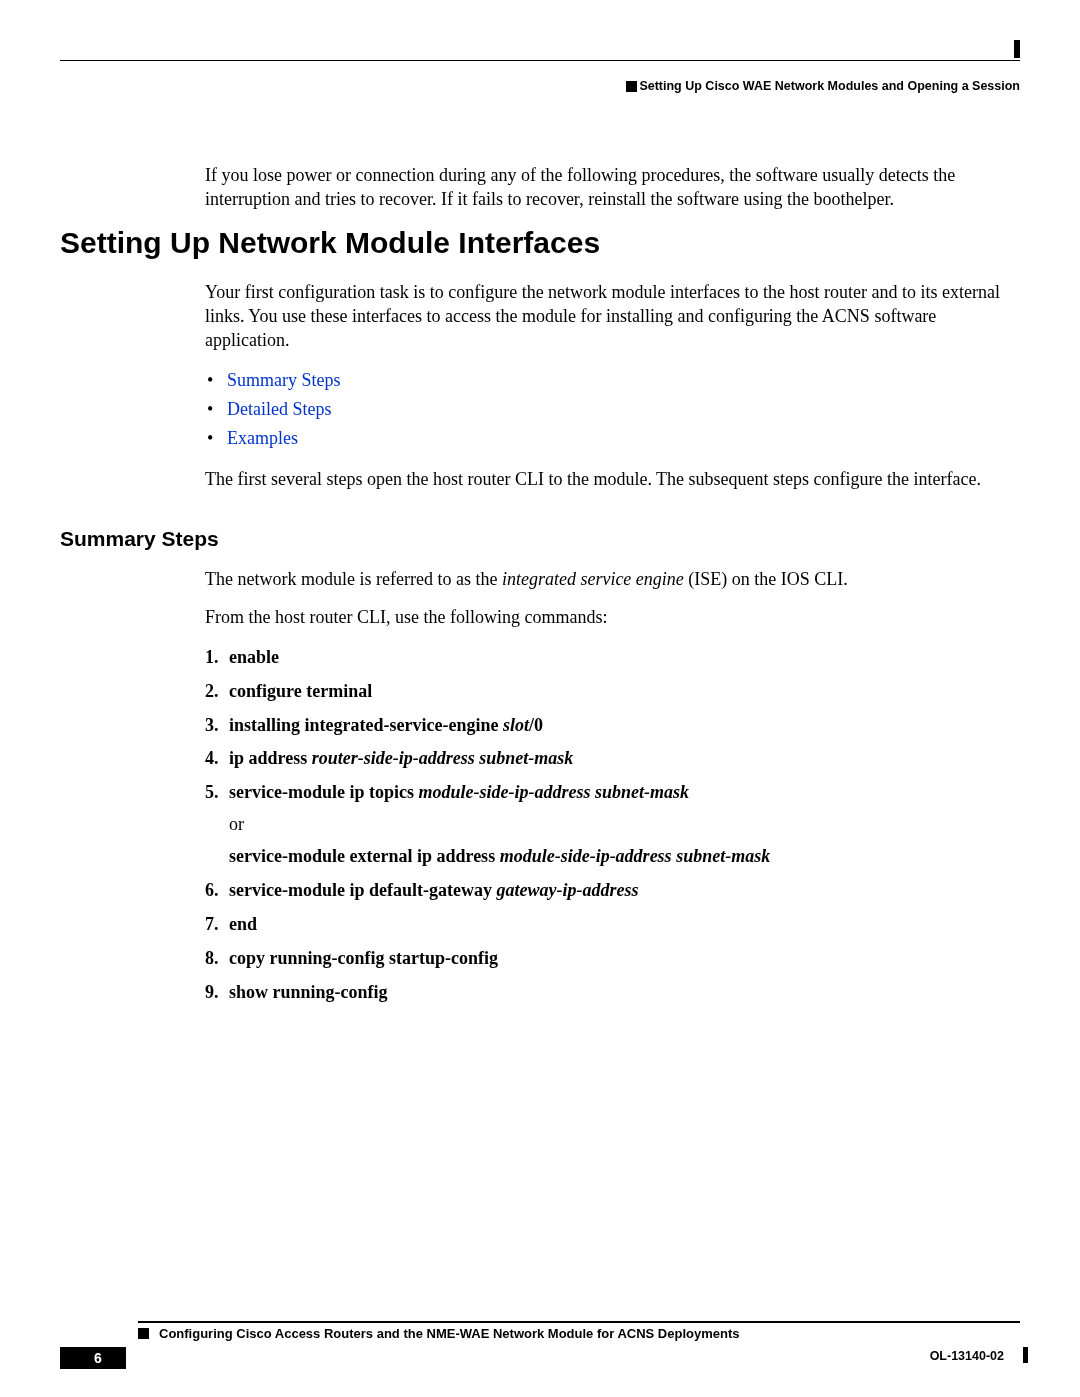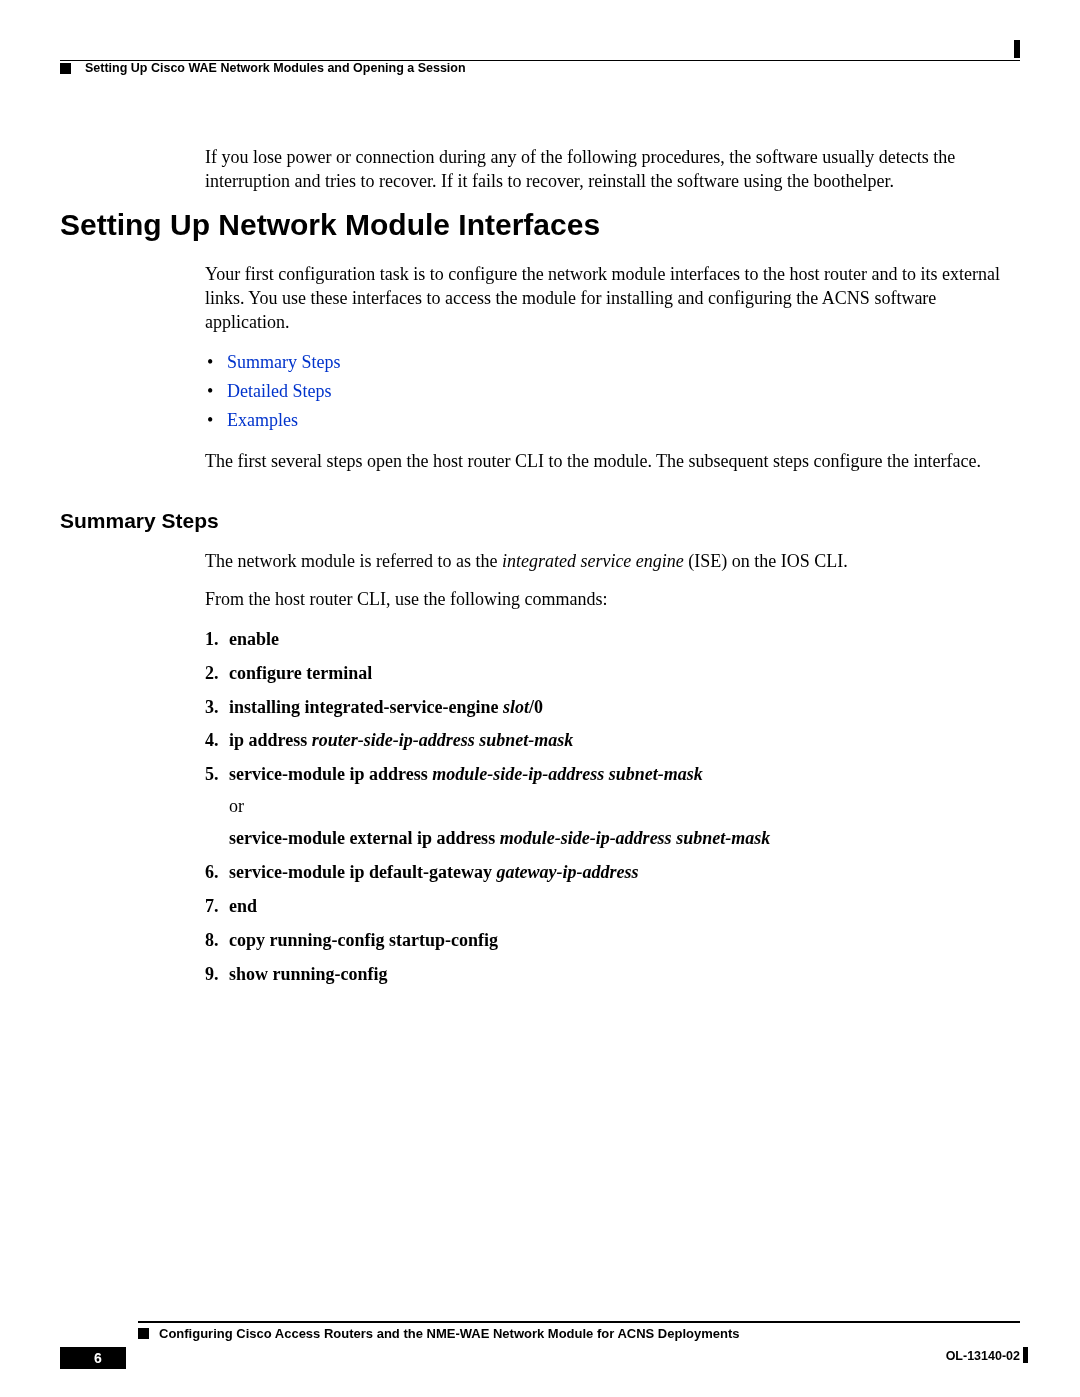--- a/index.html
+++ b/index.html
@@ -25,24 +25,25 @@
       position: absolute;
       top: 0;
       right: 0;
       width: 6px;
       height: 18px;
       background: #000;
     }
     .header-block {
       display: flex;
       align-items: center;
-      gap: 14px;
+      gap: 2px;
       margin-bottom: 70px;
       border-top: 1.5px solid #000;
-      padding-top: 0;
+      padding-top: 18px;
+      justify-content: flex-end;
     }
     .header-square {
       width: 11px;
       height: 11px;
       background: #000;
       flex: 0 0 auto;
     }
     .header-text {
       font-family: Arial, Helvetica, sans-serif;
       font-weight: bold;
@@ -158,21 +159,21 @@
       font-weight: bold;
       font-size: 14px;
       padding: 3px 24px 3px 34px;
       display: inline-block;
     }
     .doc-id {
       font-family: Arial, Helvetica, sans-serif;
       font-weight: bold;
       font-size: 12.5px;
       position: absolute;
-      right: 0;
+      right: 16px;
       top: 2px;
     }
     .doc-id-bar {
       position: absolute;
       right: -8px;
       top: 0px;
       width: 5px;
       height: 16px;
       background: #000;
     }
@@ -217,21 +218,21 @@
     <ol class="steps">
       <li>enable</li>
       <li>configure terminal</li>
       <li>
         <span>installing integrated-service-engine </span><span class="italic">slot</span><span>/0</span>
       </li>
       <li>
         <span>ip address </span><span class="italic">router-side-ip-address subnet-mask</span>
       </li>
       <li>
-        <span>service-module ip address </span><span class="italic">module-side-ip-address subnet-mask</span>
+        <span>service-module ip topics </span><span class="italic">module-side-ip-address subnet-mask</span>
         <span class="or">or</span>
         <span>service-module external ip address </span><span class="italic">module-side-ip-address subnet-mask</span>
       </li>
       <li>
         <span>service-module ip default-gateway </span><span class="italic">gateway-ip-address</span>
       </li>
       <li>end</li>
       <li>copy running-config startup-config</li>
       <li>show running-config</li>
     </ol>

